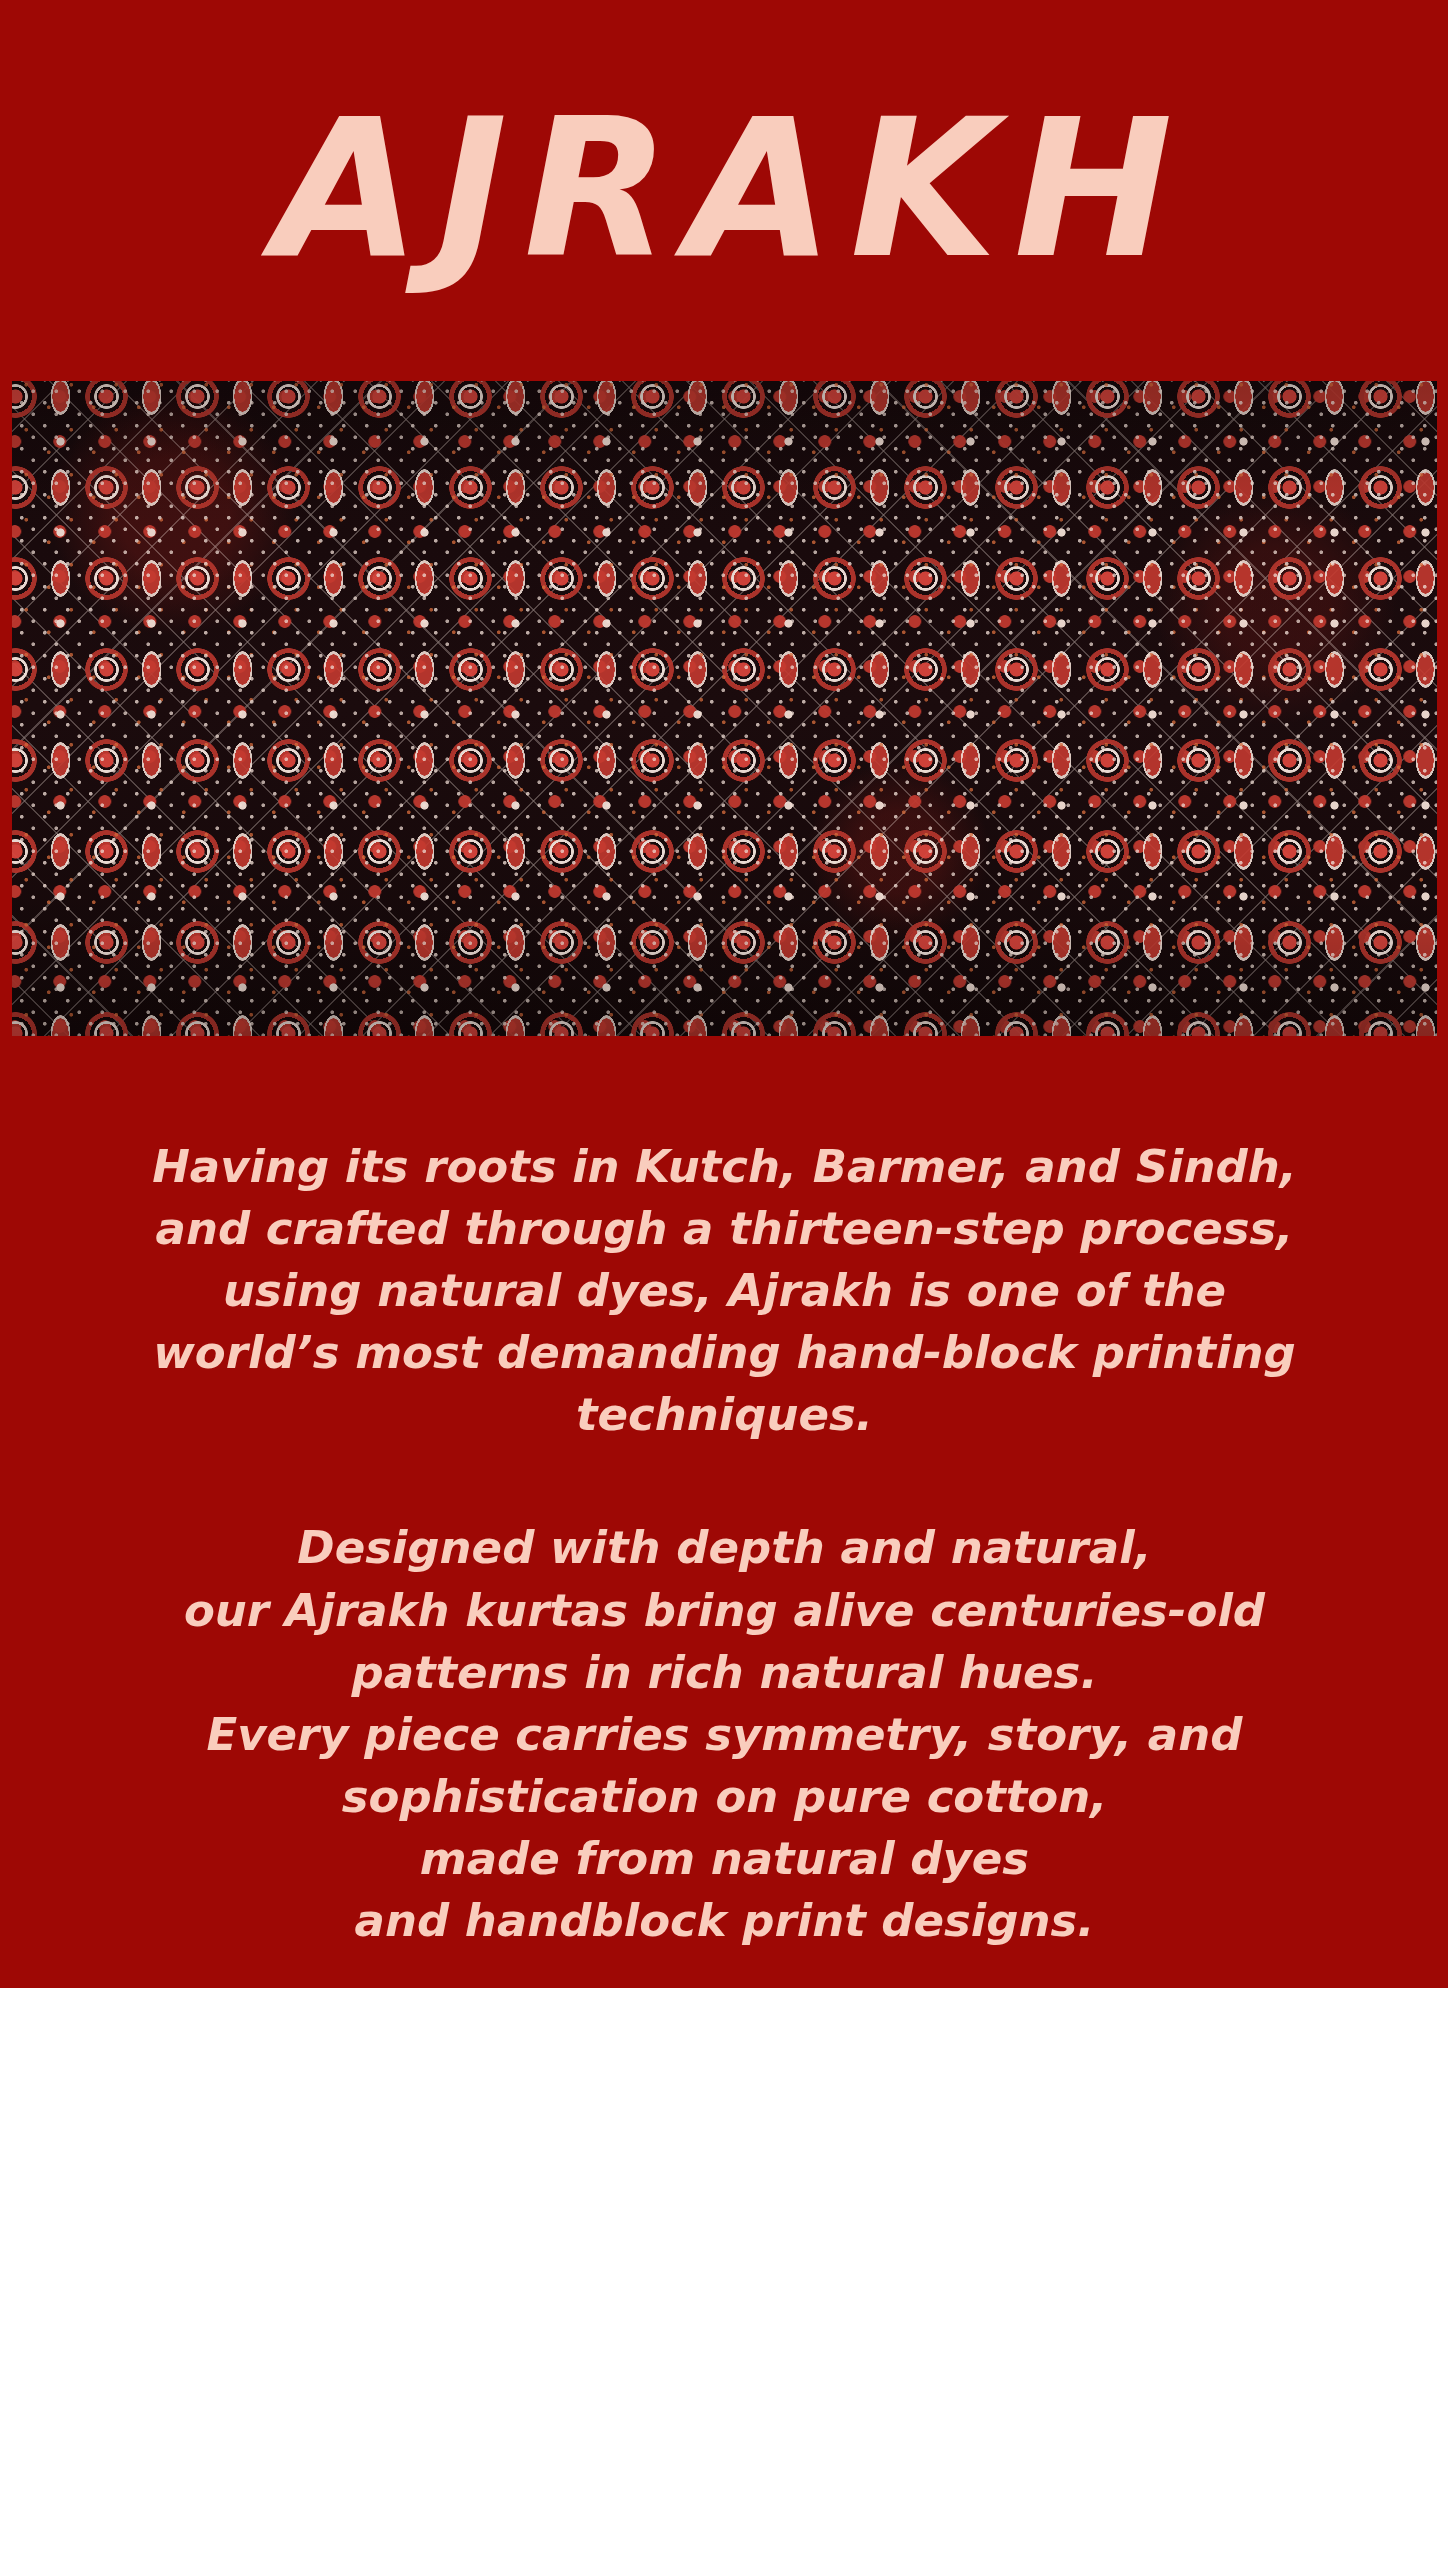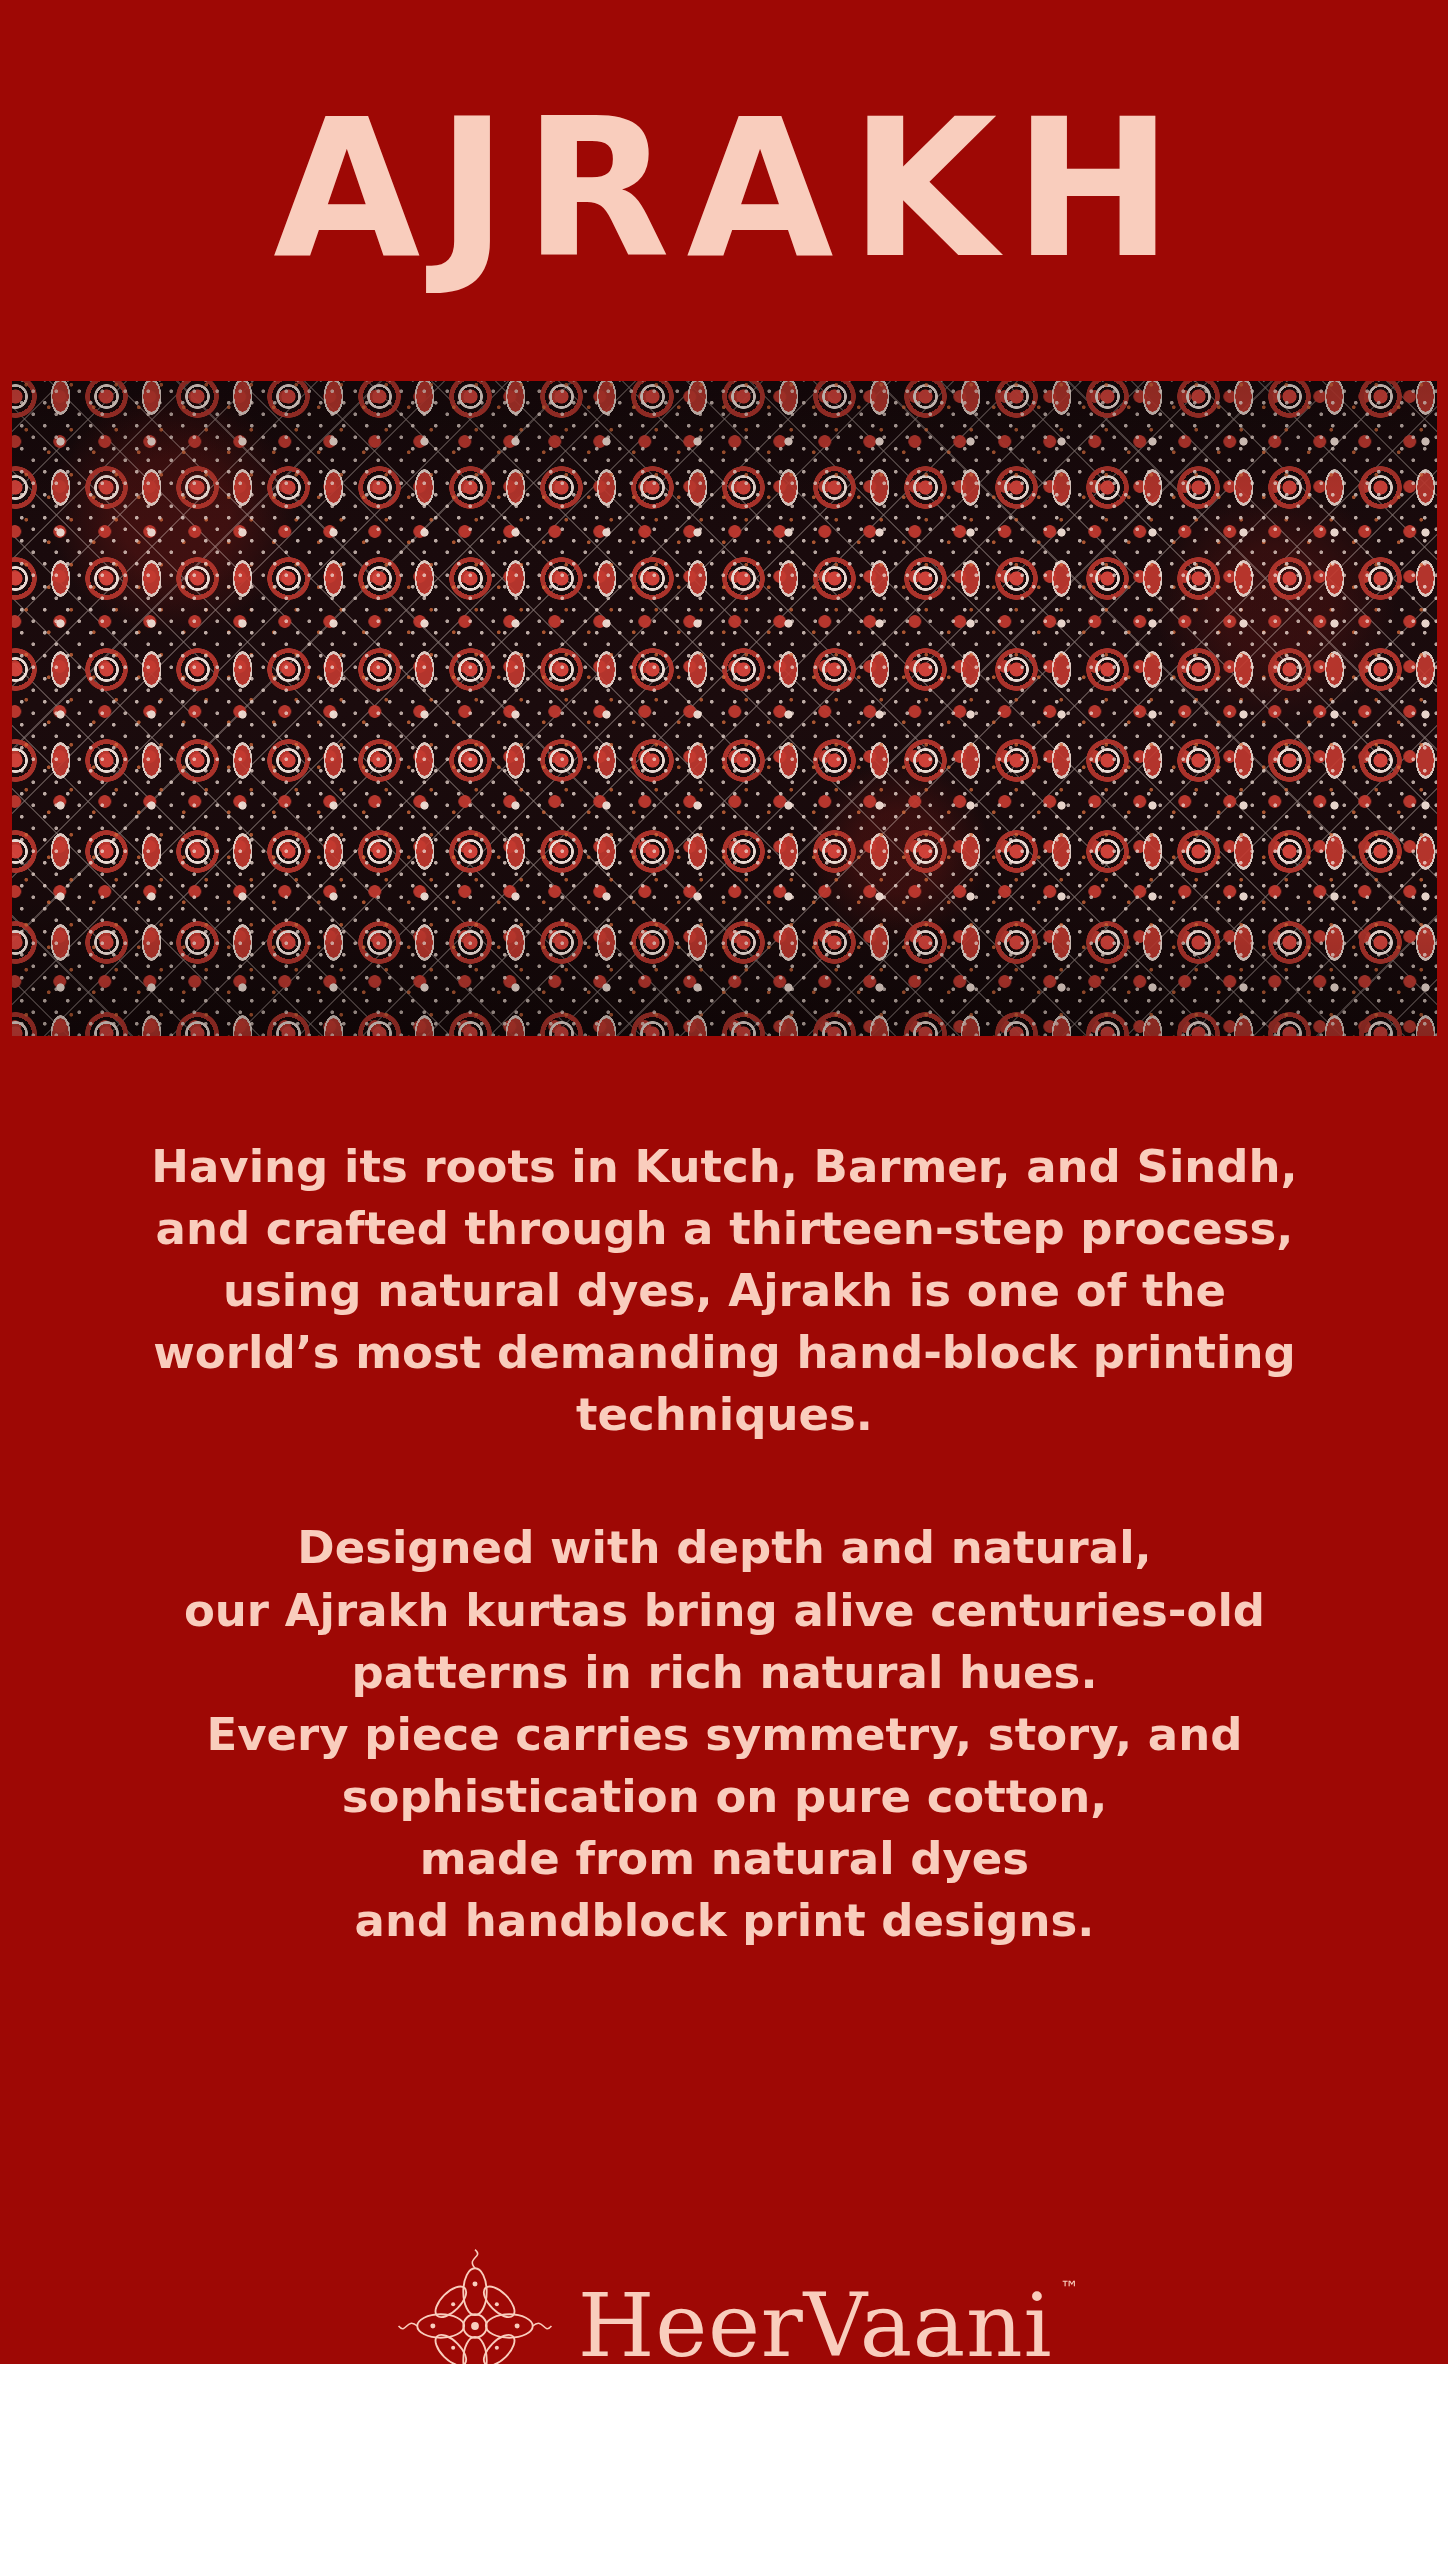--- a/index.html
+++ b/index.html
@@ -6,23 +6,24 @@
     margin: 0;
     padding: 0;
     background: #ffffff;
   }
   body {
     font-family: "Liberation Sans", sans-serif;
   }
   .poster {
     position: relative;
     width: 1449px;
-    height: 2364px;
+    height: 1988px;
     background: #9e0805;
     overflow: hidden;
+    font-style: italic;
   }
 
   
   .title-band {
     position: absolute;
     left: 0;
     top: 0;
     width: 1449px;
     height: 380px;
     background: #9e0805;

